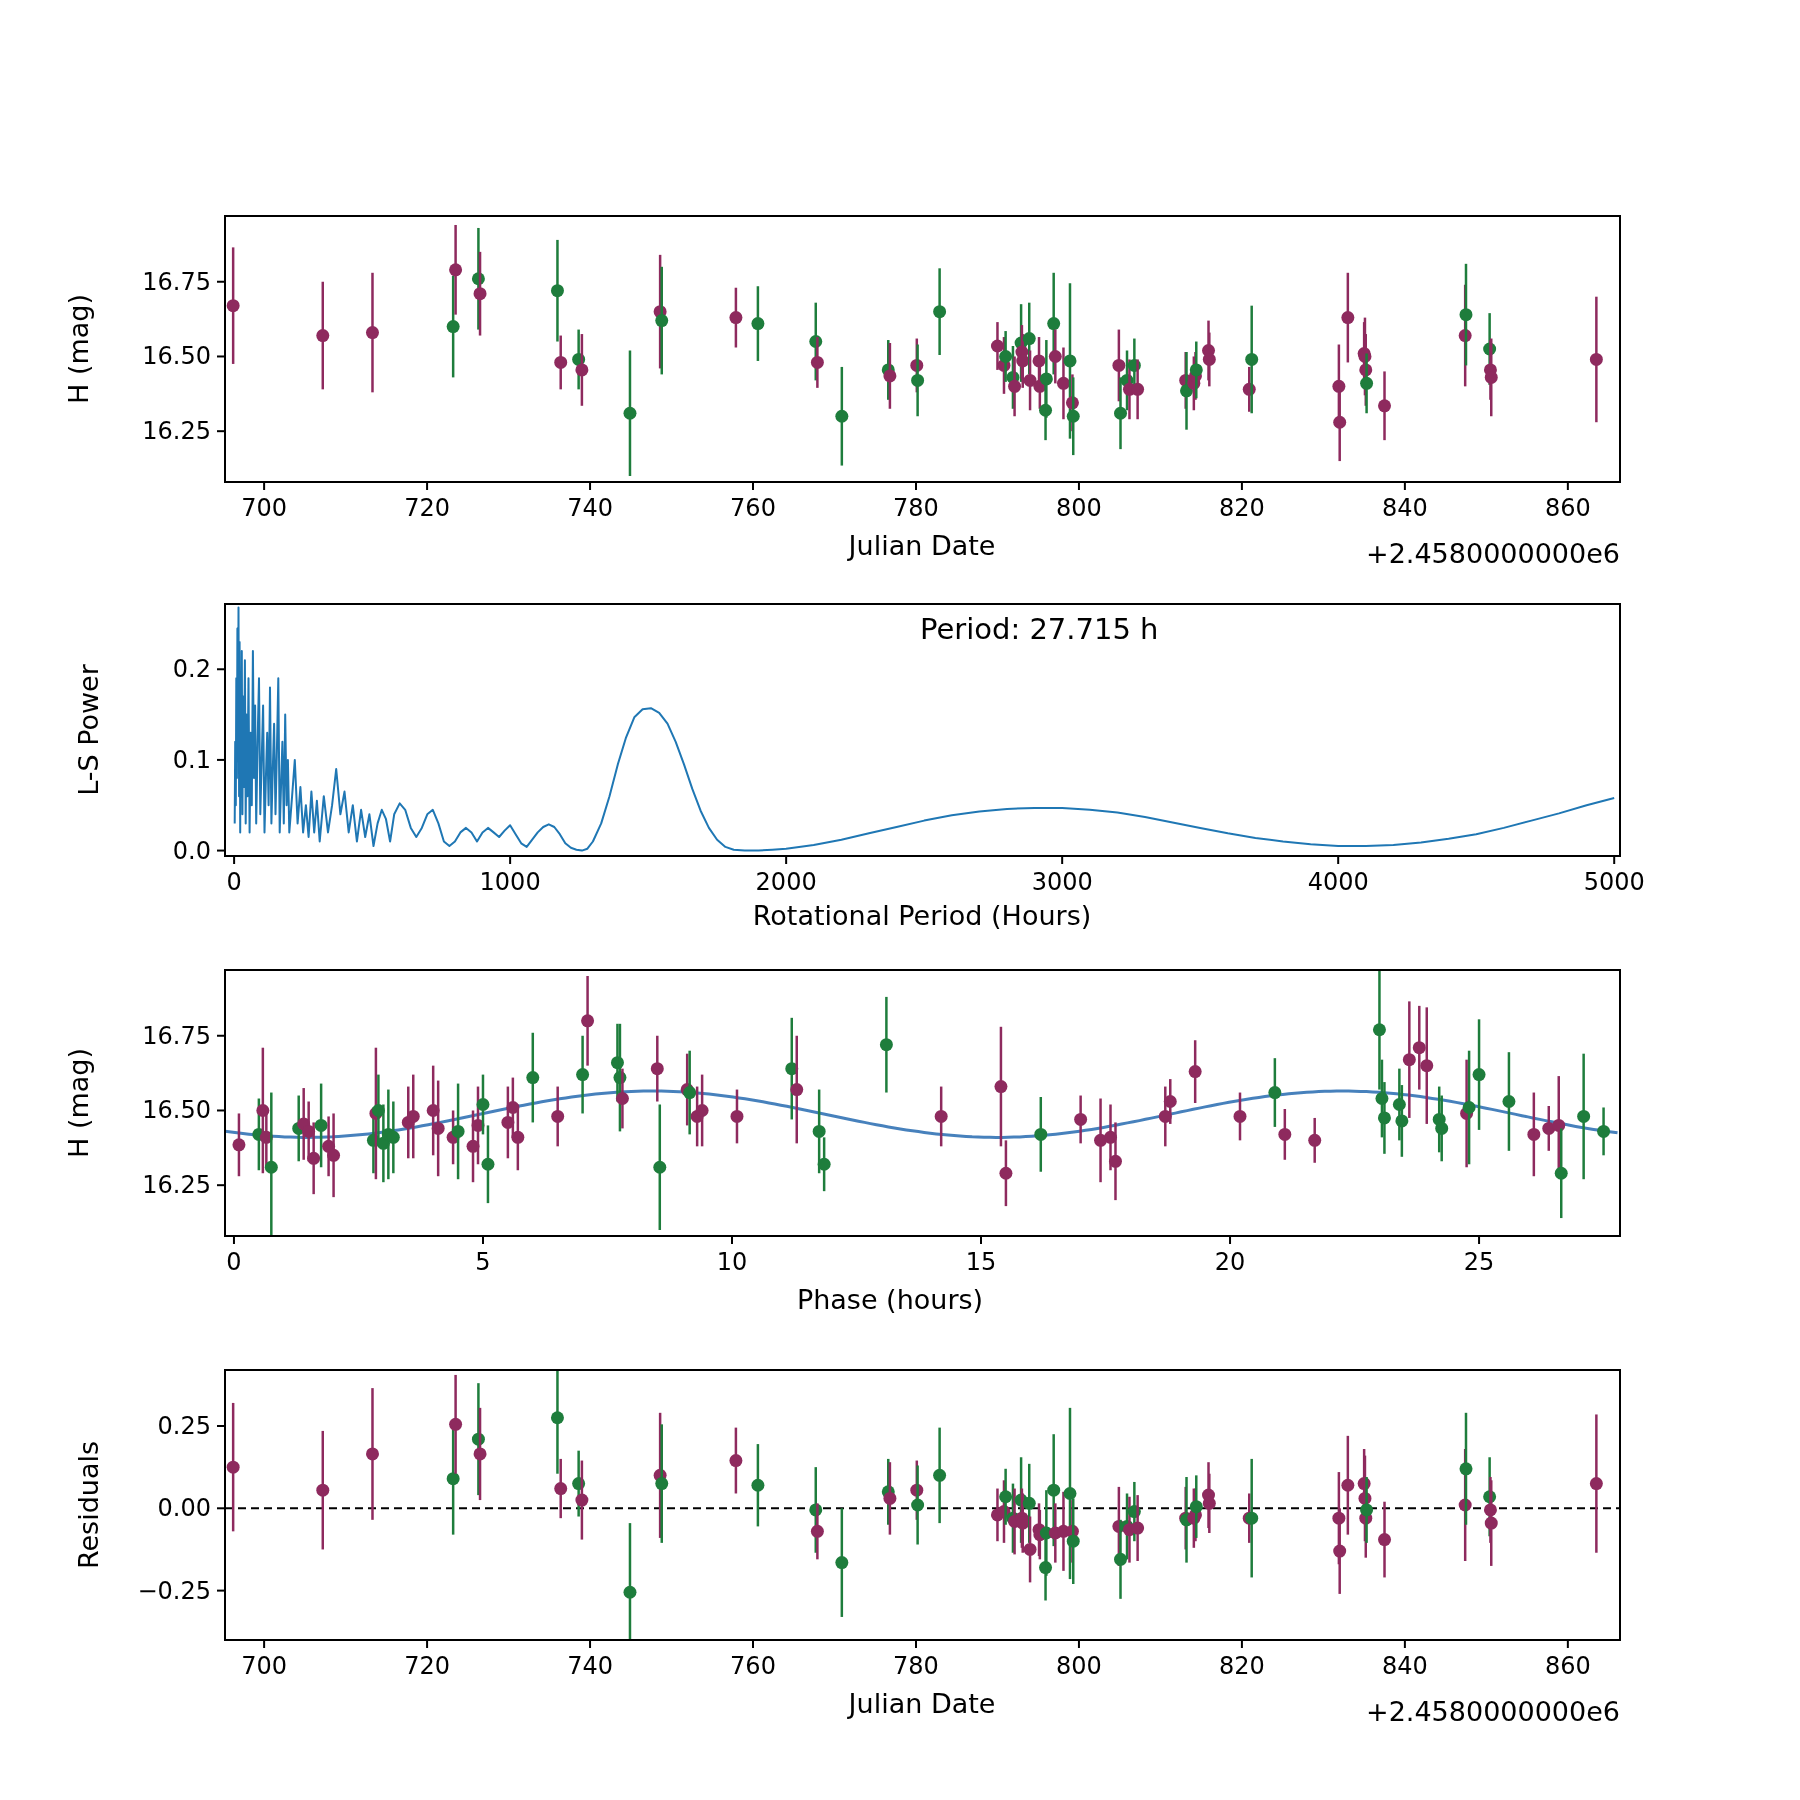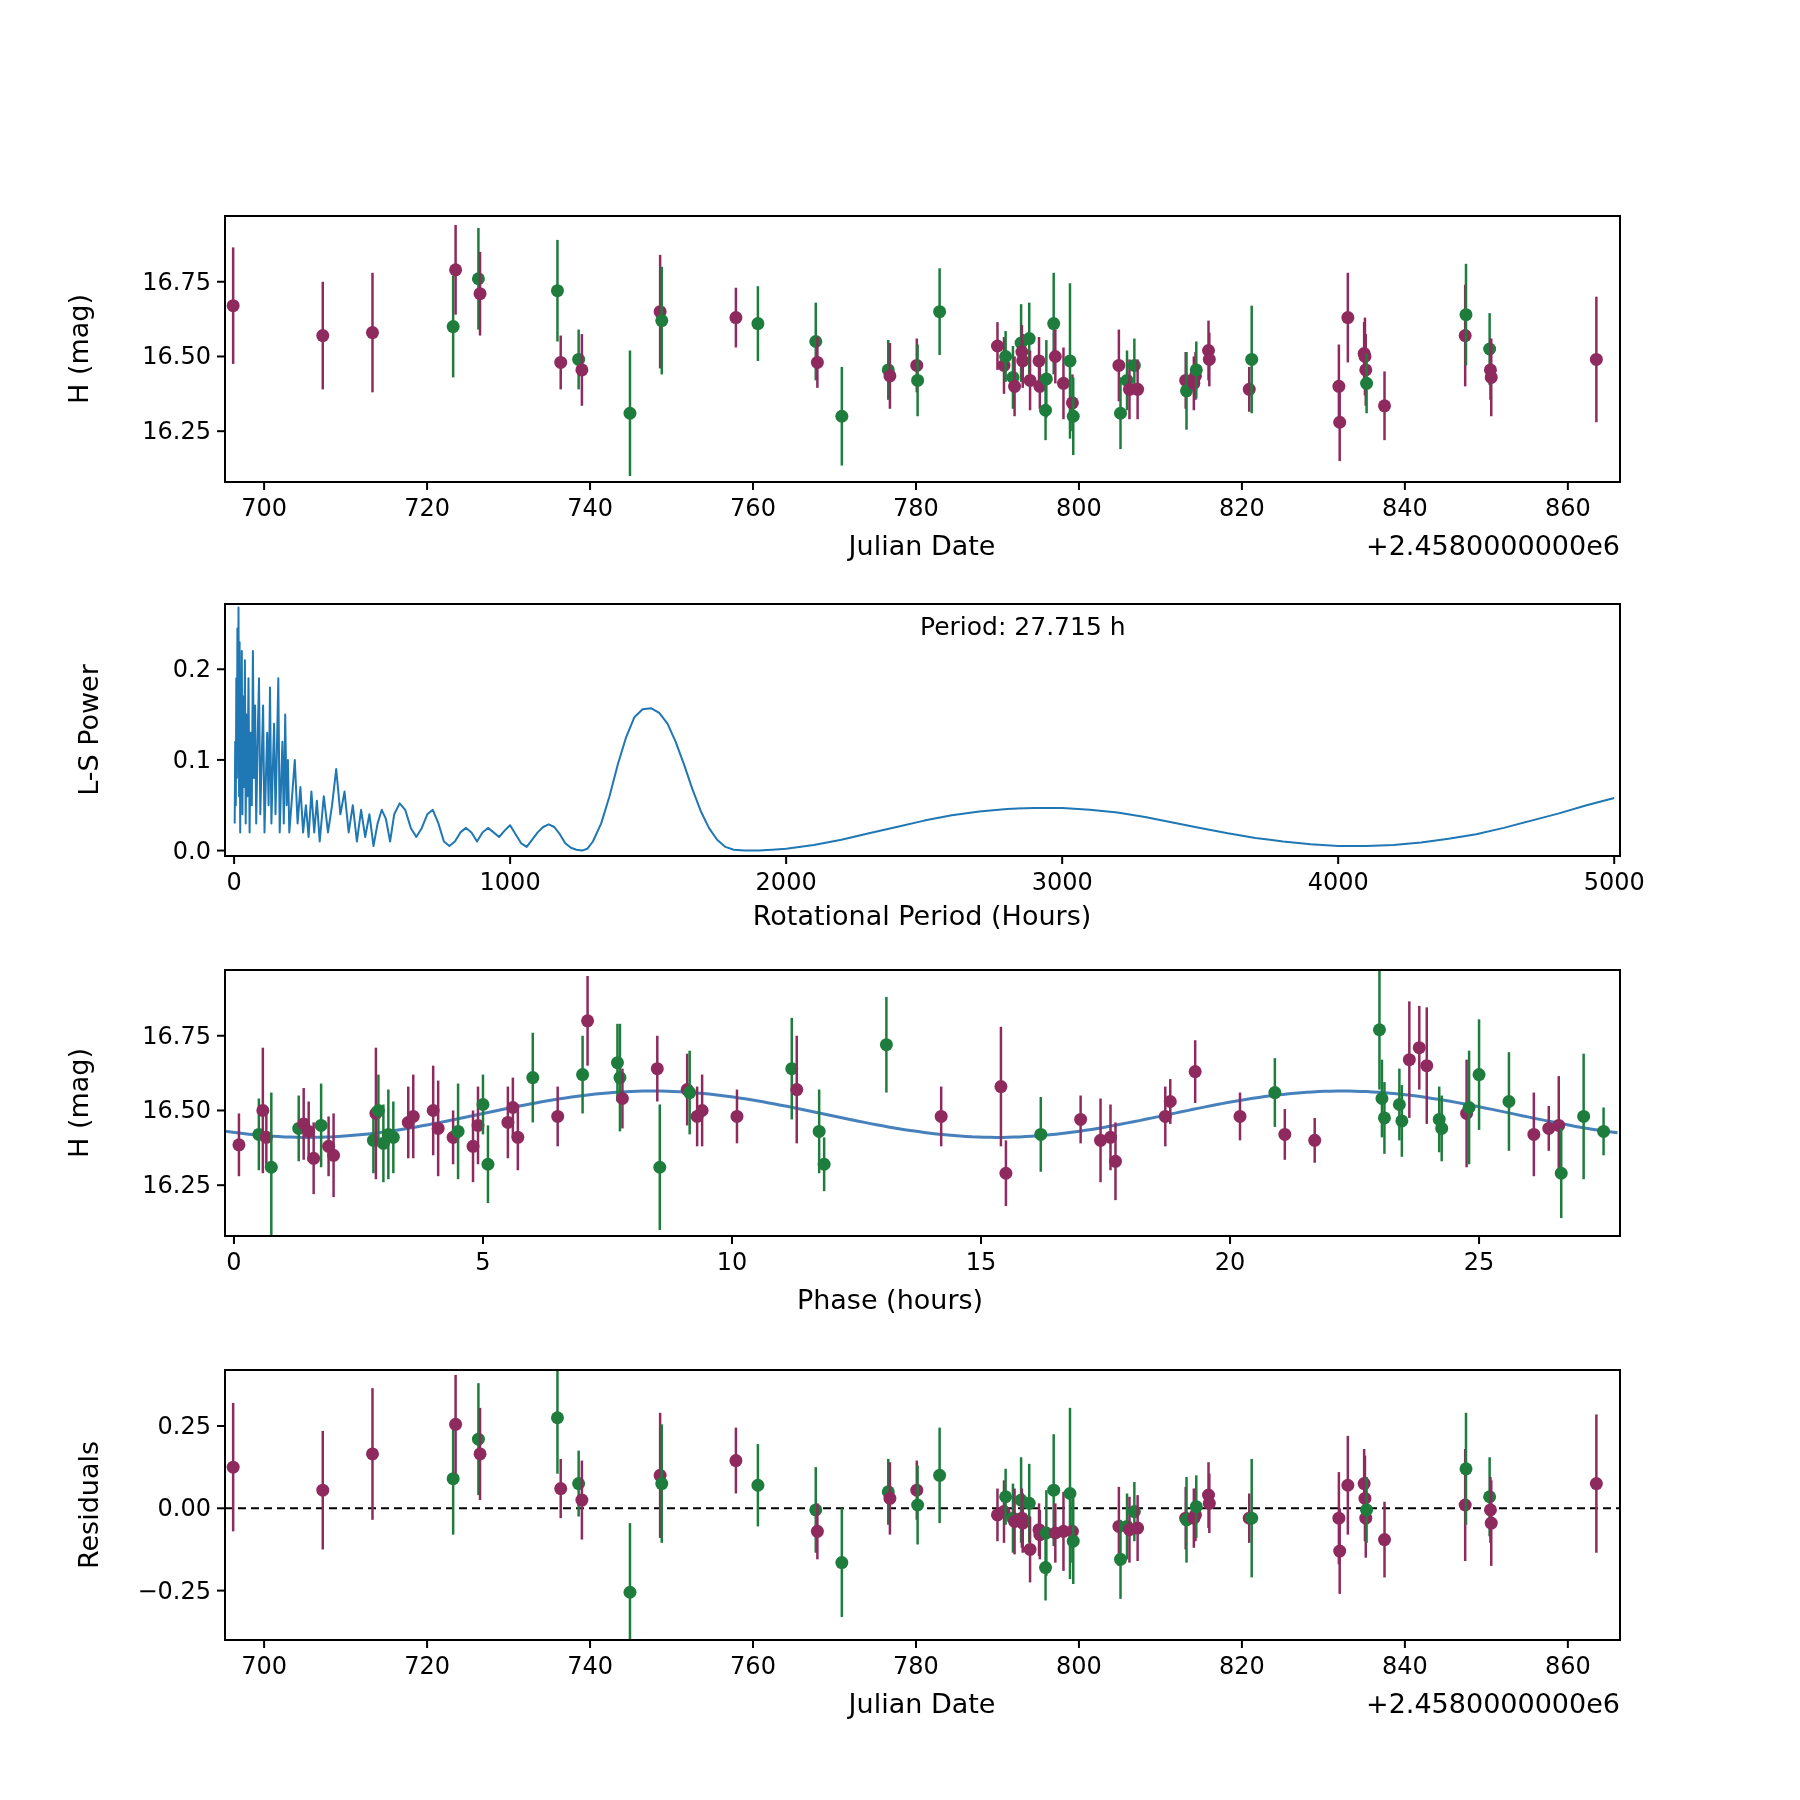--- a/index.html
+++ b/index.html
@@ -2,25 +2,25 @@
 <html><head>
 <meta charset="utf-8">
 <style>
   html,body{margin:0;padding:0;background:#ffffff;}
   #figure{position:relative;width:1800px;height:1800px;background:#ffffff;
           font-family:"DejaVu Sans","Liberation Sans",sans-serif;color:#000;}
   #chart{position:absolute;left:0;top:0;}
   .lbl{position:absolute;color:#000;white-space:nowrap;}
   .title{font-size:34px;}
   .axlabel{font-size:27px;}
-  .annot{font-size:25px;text-align:center;}
+  .annot{font-size:29px;text-align:center;}
   .offset{font-size:27px;}
   .hcenter{transform:translateX(-50%);}
   .vrot{transform:translate(-50%,-50%) rotate(-90deg);transform-origin:center center;}
-  .rightal{transform:translateX(-100%);}
+  .rightal{transform:translateX(-100%);margin-top:8px;}
 </style>
 </head>
 <body>
 
 <div id="figure">
   <svg id="chart" width="1800" height="1800" viewBox="0 0 1800 1800">
       <defs>
         <clipPath id="clip-lightcurve">
           <rect x="225" y="216" width="1395" height="266"></rect>
         </clipPath>

